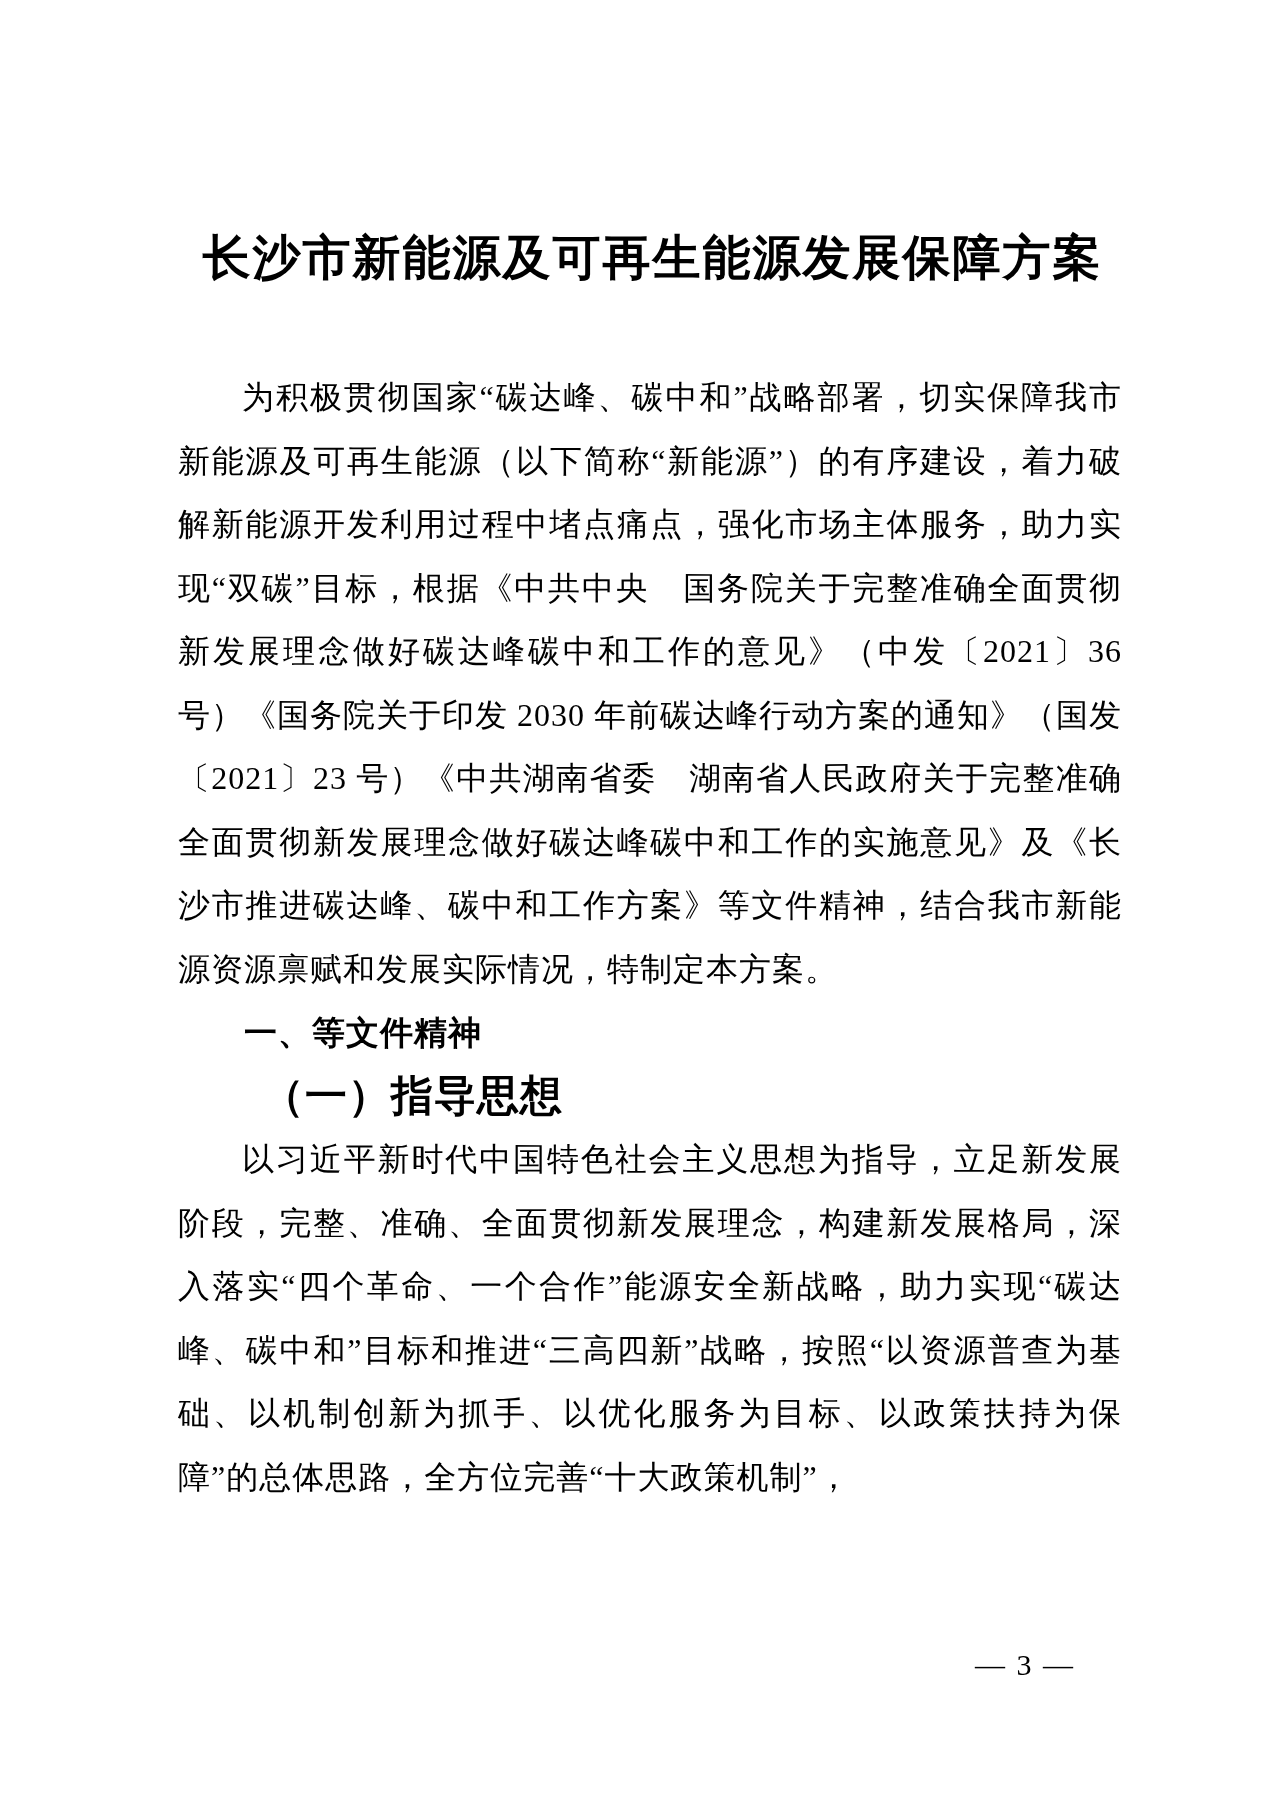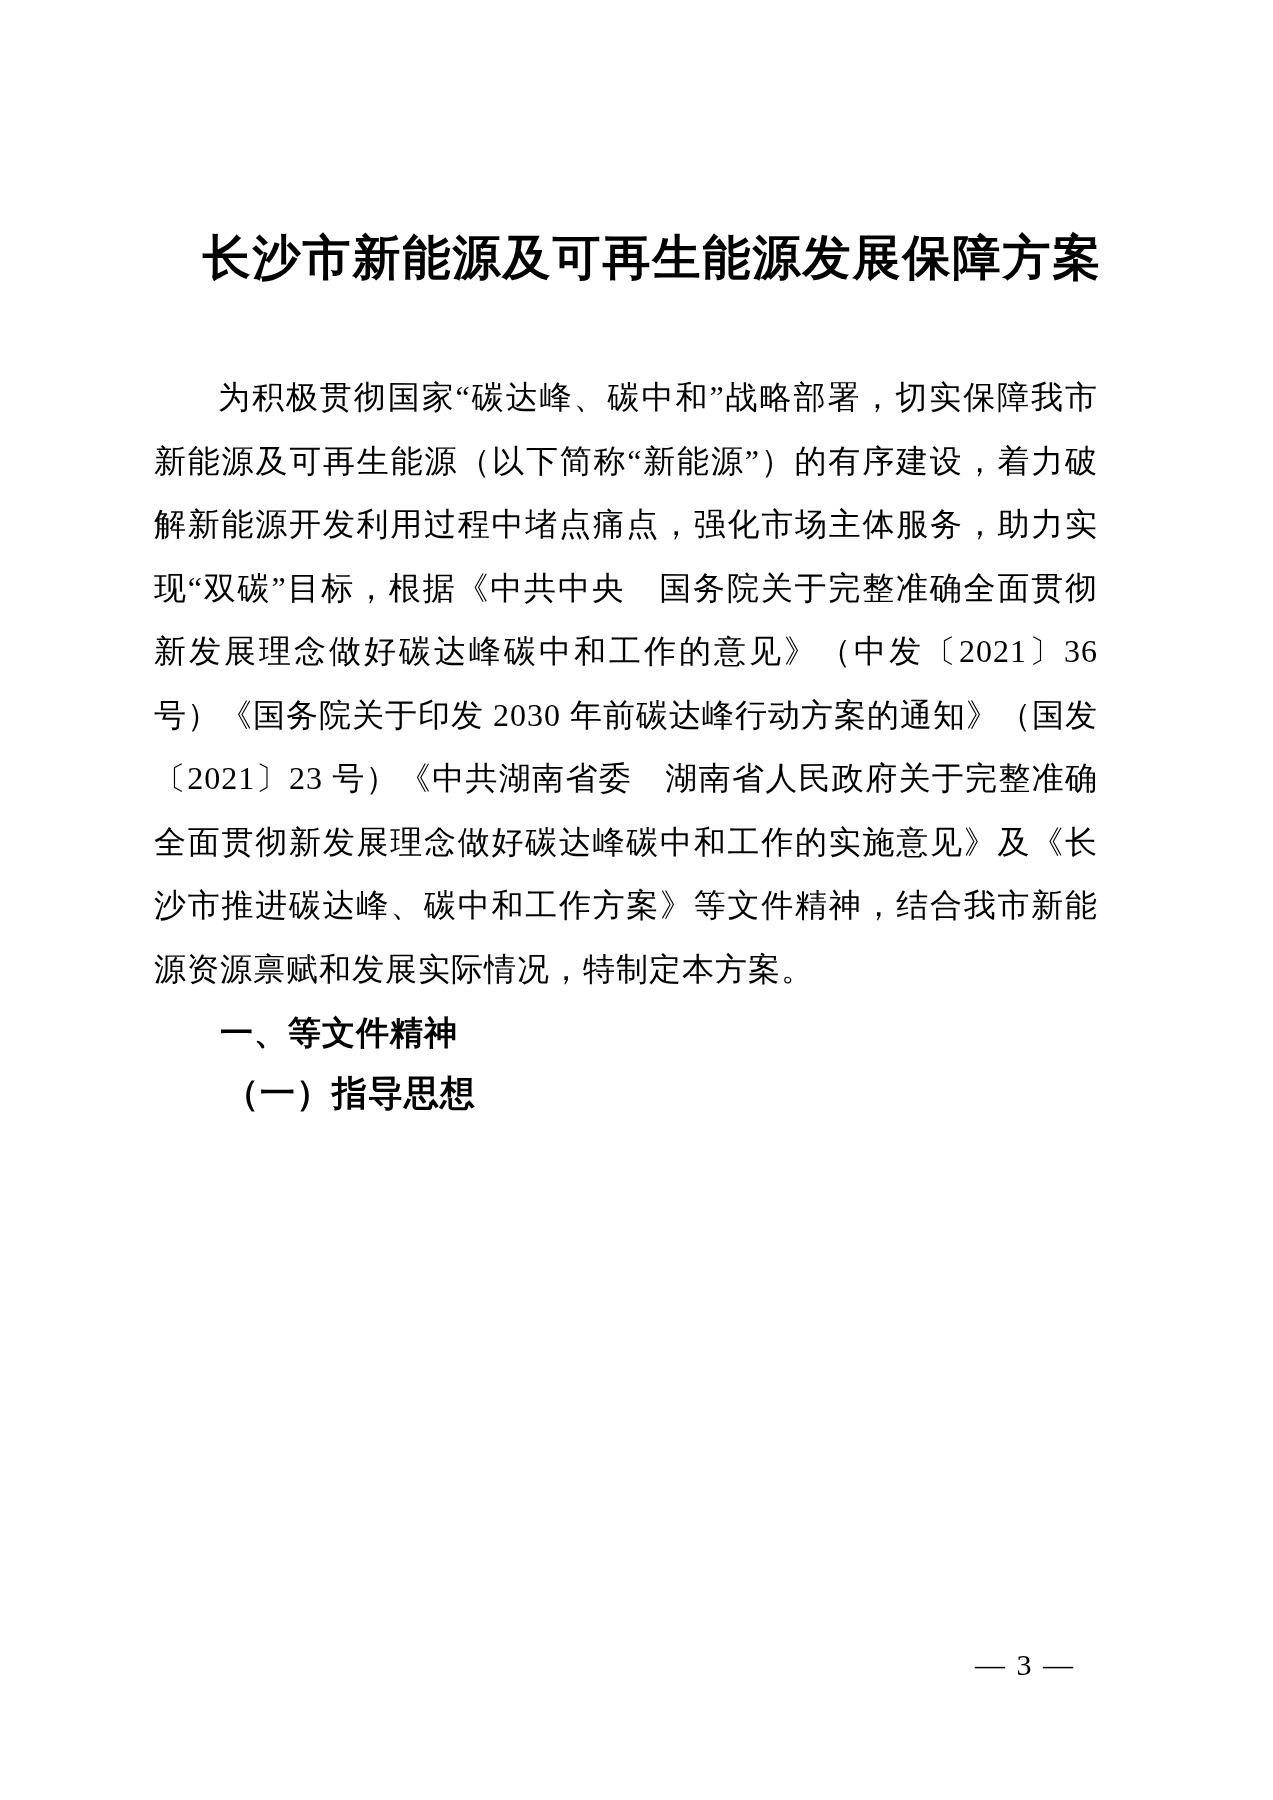--- a/index.html
+++ b/index.html
@@ -20,46 +20,46 @@
     width: 100%;
     text-align: center;
     font-size: 48px;
     font-weight: bold;
     letter-spacing: 2px;
     font-family: "Liberation Serif", "DejaVu Serif", serif;
   }
   .doc-body {
     position: absolute;
     top: 366px;
-    left: 154px;
+    left: 178px;
     width: 944px;
   }
   .para {
     font-size: 32px;
     line-height: 63.5px;
     letter-spacing: 1px;
     text-align: justify;
     text-justify: inter-character;
     text-indent: 2em;
   }
   .h-section {
     font-size: 33px;
     line-height: 63.5px;
     font-weight: bold;
     text-indent: 2em;
     letter-spacing: 1px;
     font-family: "Liberation Sans", "DejaVu Sans", sans-serif;
   }
   .h-subsection {
-    font-size: 35px;
+    font-size: 42px;
     line-height: 63.5px;
     font-weight: bold;
     text-indent: 2em;
     letter-spacing: 1px;
-    font-family: Liberation Mono, monospace;
+    font-family: Liberation Serif, serif;
   }
   .page-footer {
     position: absolute;
     top: 1648px;
     right: 198px;
     font-size: 30px;
     letter-spacing: 2px;
     font-family: "Liberation Serif", "DejaVu Serif", serif;
   }
 </style>
@@ -71,18 +71,19 @@
   <h1 class="doc-title">长沙市新能源及可再生能源发展保障方案</h1>
 
   <div class="doc-body">
 
     <p class="para">为积极贯彻国家“碳达峰、碳中和”战略部署，切实保障我市新能源及可再生能源（以下简称“新能源”）的有序建设，着力破解新能源开发利用过程中堵点痛点，强化市场主体服务，助力实现“双碳”目标，根据《中共中央　国务院关于完整准确全面贯彻新发展理念做好碳达峰碳中和工作的意见》（中发〔2021〕36 号）《国务院关于印发 2030 年前碳达峰行动方案的通知》（国发〔2021〕23 号）《中共湖南省委　湖南省人民政府关于完整准确全面贯彻新发展理念做好碳达峰碳中和工作的实施意见》及《长沙市推进碳达峰、碳中和工作方案》等文件精神，结合我市新能源资源禀赋和发展实际情况，特制定本方案。</p>
 
     <h2 class="h-section">一、等文件精神</h2>
 
     <h3 class="h-subsection">（一）指导思想</h3>
 
+    <p class="para">以习近平新时代中国特色社会主义思想为指导，立足新发展阶段，完整、准确、全面贯彻新发展理念，构建新发展格局，深入落实“四个革命、一个合作”能源安全新战略，助力实现“碳达峰、碳中和”目标和推进“三高四新”战略，按照“以资源普查为基础、以机制创新为抓手、以优化服务为目标、以政策扶持为保障”的总体思路，全方位完善“十大政策机制”，</p>
 
   </div>
 
   <div class="page-footer">— 3 —</div>
 
 </div>
 
 </body></html>

